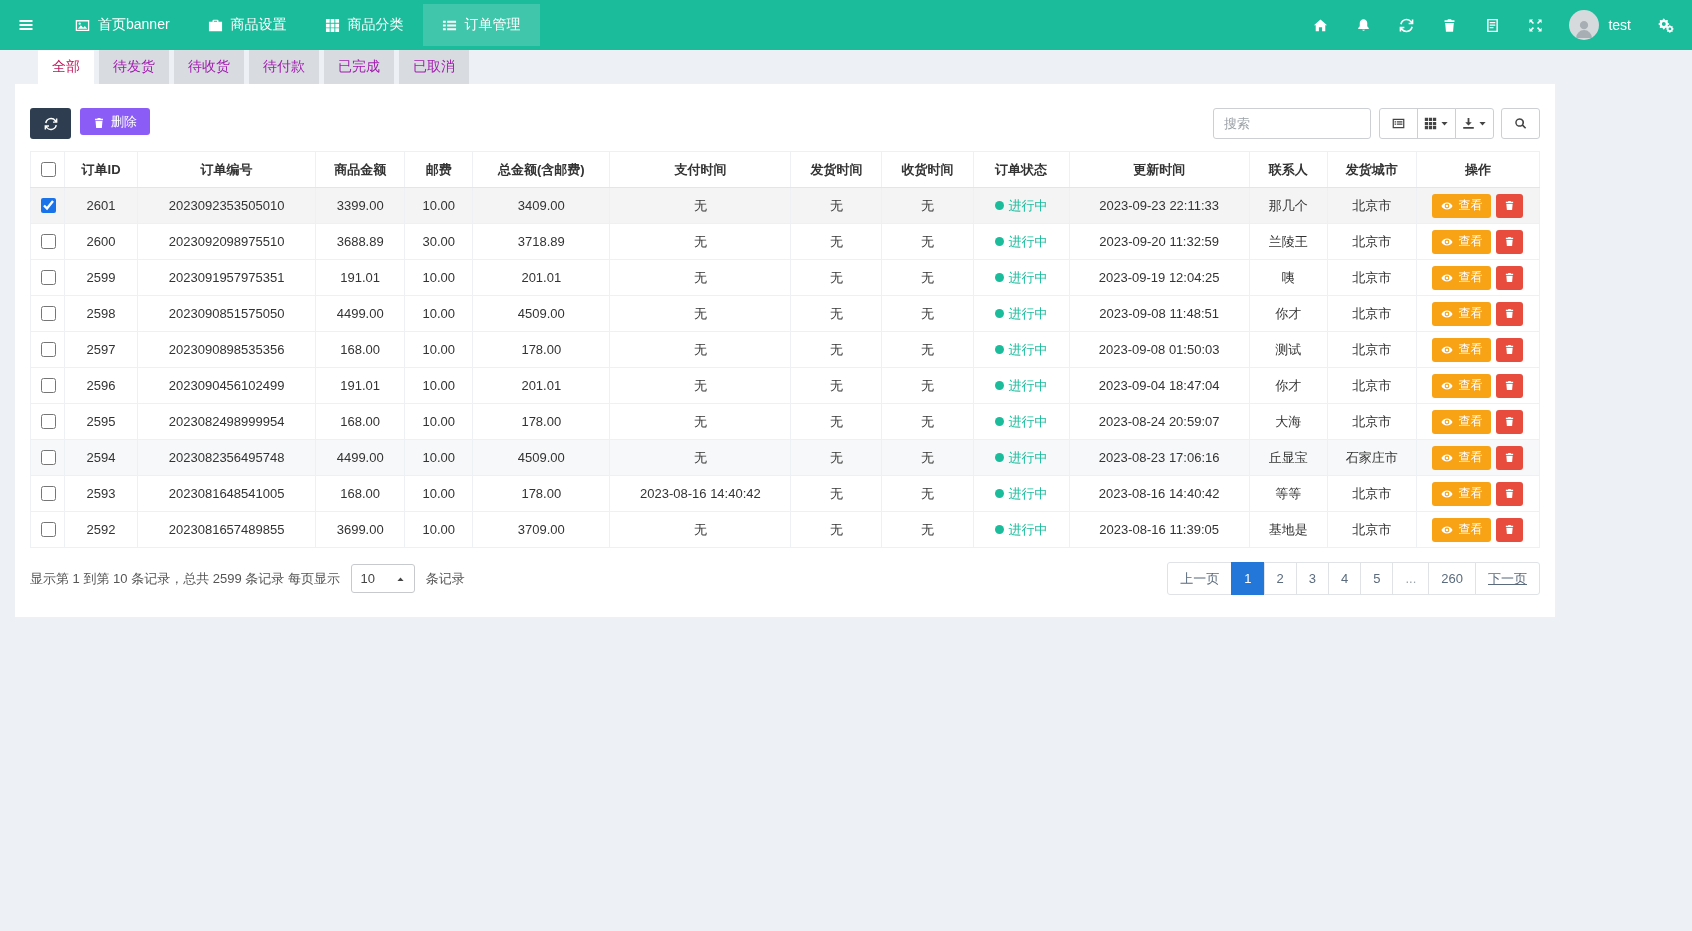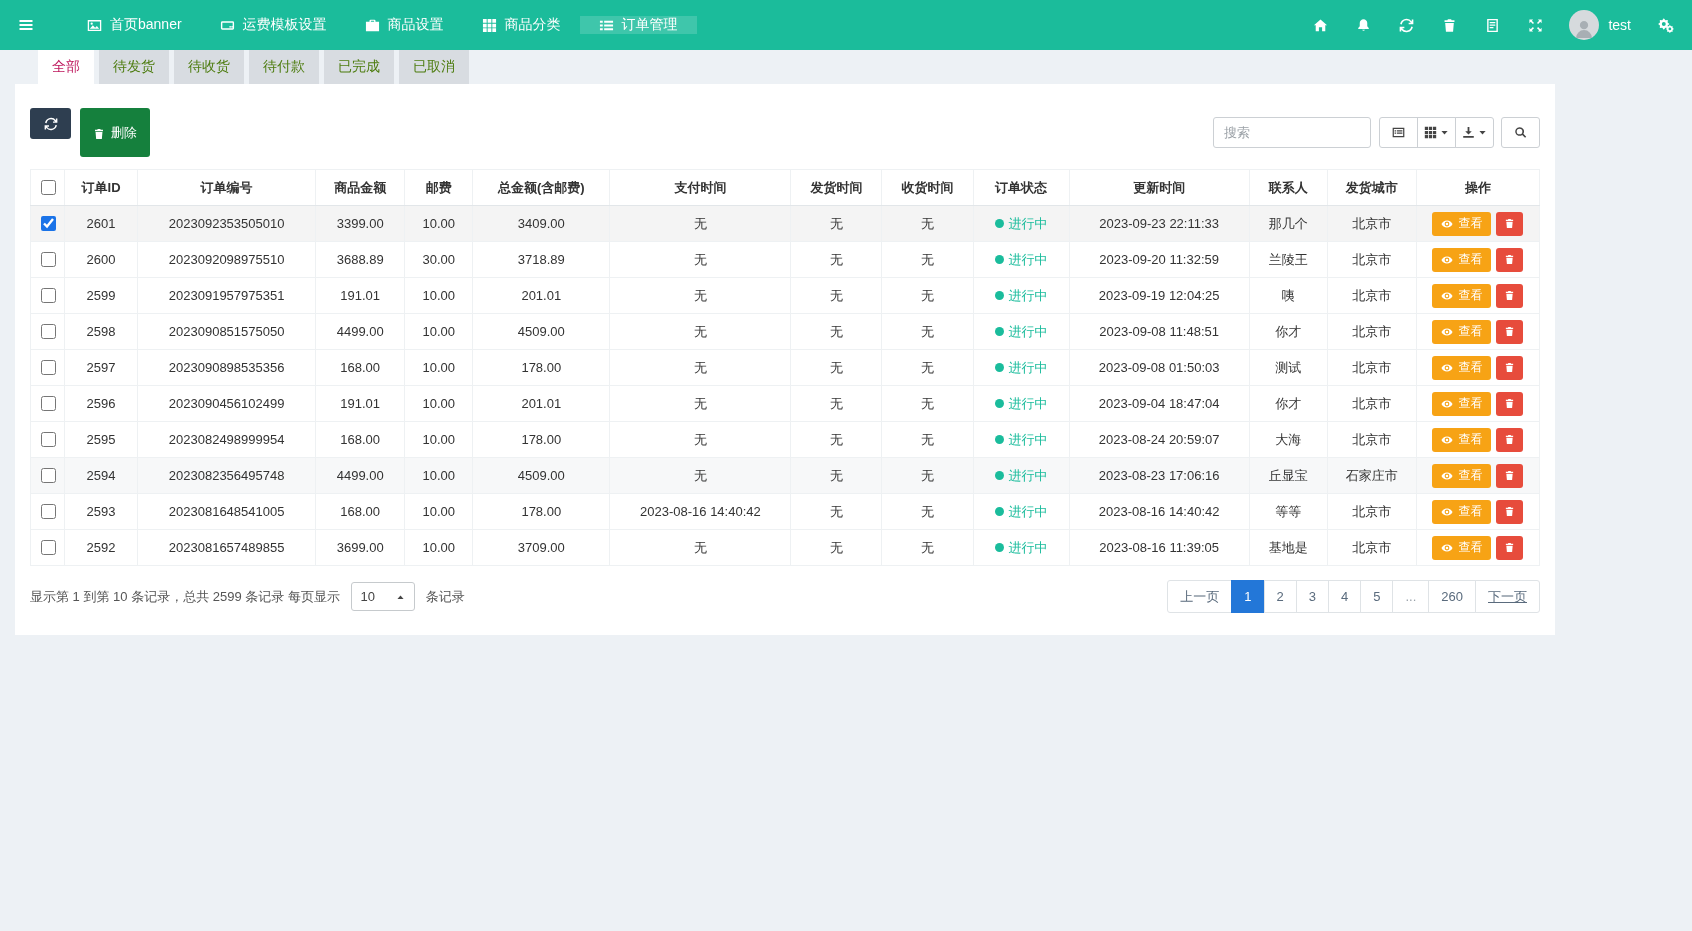--- a/index.html
+++ b/index.html
@@ -6,46 +6,46 @@
   html,body { margin:0; padding:0; }
   body {
     font-family: "Liberation Sans", "DejaVu Sans", sans-serif;
     background:#edf1f5; color:#333; font-size:13px;
   }
   .app { width:1692px; height:931px; background:#edf1f5; overflow:hidden; }
 
   
   .navbar { height:50px; background:#1bbc9b; display:flex; align-items:stretch; }
   .nav-toggle { width:52px; display:flex; align-items:center; justify-content:center; color:#fff; cursor:pointer; }
-  .nav-menu { display:flex; margin:16px; padding:0; list-style:none; }
+  .nav-menu { display:flex; margin:4px; padding:0; list-style:none; }
   .nav-item { display:flex; align-items:center; gap:8px; padding:0 19px; color:#fff; font-size:14px; cursor:pointer; white-space:nowrap; }
   .nav-item.active { background:rgba(255,255,255,.16); }
   .nav-right { margin-left:auto; display:flex; align-items:center; padding-right:4px; }
   .nav-icon-btn { padding:0 14px; height:50px; display:flex; align-items:center; color:#fff; cursor:pointer; }
   .nav-user { display:flex; align-items:center; gap:9px; padding:0 12px; color:#fff; font-size:14px; cursor:pointer; }
   .avatar { width:30px; height:30px; border-radius:50%; background:#d6dadd; color:#a8afb4; display:flex; align-items:flex-end; justify-content:center; overflow:hidden; }
 
   
   .crumb-bar { width:1540px; margin-left:15px; height:44px; display:flex; justify-content:space-between; align-items:center; padding:0 6px; color:#5f6b76; font-size:14px; }
   .crumb-left { display:flex; align-items:center; gap:8px; }
   .crumb-right { color:#78828c; font-size:13px; }
   .crumb-right .sep { margin:0 7px; color:#9aa3ab; }
 
   
   .container { width:1540px; margin-left:15px; }
   .tabs { display:flex; padding-left:23px; }
-  .tab { padding:8px 14px; font-size:14px; background:#d8dce1; color:#4d7c0f; margin-right:5px; cursor:pointer; }
+  .tab { padding:8px 14px; font-size:14px; background:#d8dce1; color:#a21caf; margin-right:5px; cursor:pointer; }
   .tab.active { background:#fff; color:#be185d; }
   .panel { background:#fff; padding:24px 15px 22px; }
 
   .toolbar { display:flex; justify-content:space-between; align-items:center; margin-bottom:12px; }
   .toolbar-left { display:flex; gap:9px; }
   .btn { border:none; border-radius:3px; cursor:pointer; font-family:inherit; }
   .btn-dark { background:#2e3e50; color:#fff; width:41px; height:31px; display:flex; align-items:center; justify-content:center; }
-  .btn-danger { background:#15803d; color:#fff; height:49px; padding:0 13px; display:flex; align-items:center; gap:6px; font-size:13px; }
+  .btn-danger { background:#8b5cf6; color:#fff; height:27px; padding:0 13px; display:flex; align-items:center; gap:6px; font-size:13px; }
   .toolbar-right { display:flex; align-items:center; }
   .search-input { width:158px; height:31px; border:1px solid #ccd0d4; border-radius:3px; padding:0 10px; font-size:13px; color:#555; margin-right:8px; font-family:inherit; outline:none; }
   .search-input::placeholder { color:#9aa0a6; }
   .btn-group { display:flex; }
   .tool-btn { width:39px; height:31px; background:#fff; border:1px solid #ccd0d4; display:flex; align-items:center; justify-content:center; gap:3px; color:#444; cursor:pointer; }
   .btn-group .tool-btn + .tool-btn { margin-left:-1px; }
   .btn-group .tool-btn:first-child { border-radius:3px 0 0 3px; }
   .btn-group .tool-btn:last-child { border-radius:0 3px 3px 0; }
   .tool-btn.single { border-radius:3px; margin-left:7px; }
 
@@ -163,26 +163,20 @@
         <svg width="16" height="16" class="ic">
           <use href="#i-bars"></use>
         </svg>
       </div>
     <ul class="nav-menu" id="nav-menu">
         <li class="nav-item">
           <svg width="15" height="15" class="ic">
             <use href="#i-image"></use>
           </svg>
           <span>首页banner</span>
-        </li>
-        <li class="nav-item">
-          <svg width="15" height="15" class="ic">
-            <use href="#i-hdd"></use>
-          </svg>
-          <span>运费模板设置</span>
         </li>
         <li class="nav-item">
           <svg width="15" height="15" class="ic">
             <use href="#i-briefcase"></use>
           </svg>
           <span>商品设置</span>
         </li>
         <li class="nav-item">
           <svg width="15" height="15" class="ic">
             <use href="#i-grid"></use>

